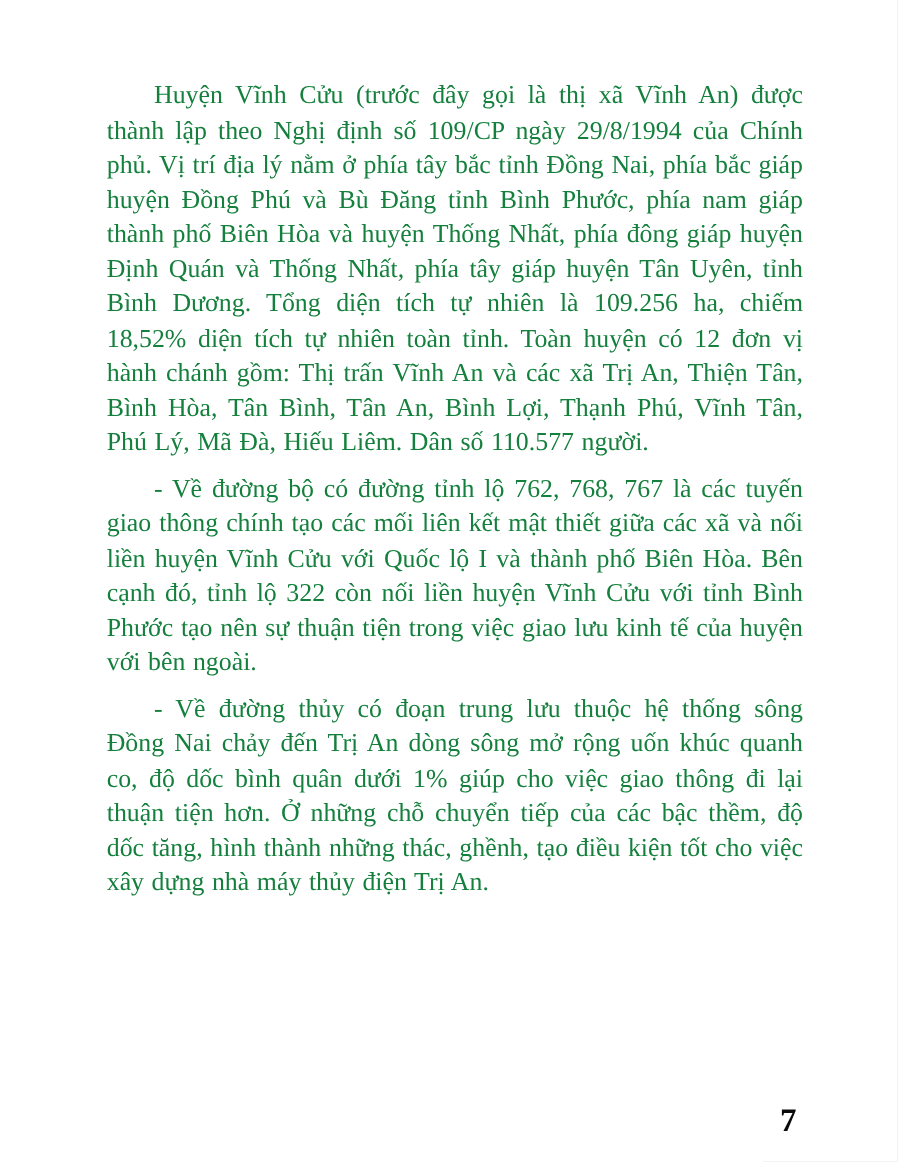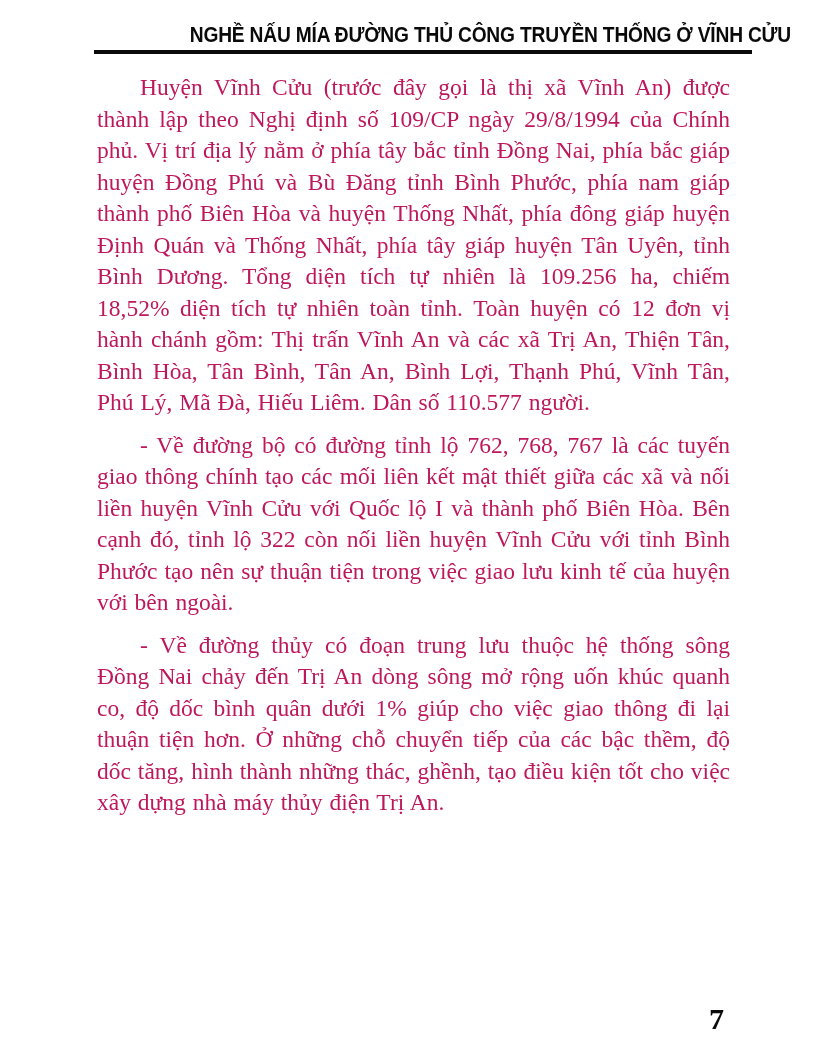--- a/index.html
+++ b/index.html
@@ -47,41 +47,38 @@
     top: 72px;
     width: 633px;
   }
   .text-col p {
     margin: 0 0 11px 0;
     font-size: 23.5px;
     line-height: 31.5px;
     text-align: justify;
     text-indent: 43px;
     word-spacing: 1px;
-    color: #be185d;
+    color: #15803d;
   }
   
   .page-num {
     position: absolute;
     top: 1002px;
     right: 92px;
     font-family: "Liberation Serif", serif;
     font-weight: 700;
     font-size: 30px;
     color: #0a0a0a;
   }
 </style>
 </head>
 <body>
 
 <div class="page">
 
-  <div class="running-head">
-    <span class="running-title">NGHỀ NẤU MÍA ĐƯỜNG THỦ CÔNG TRUYỀN THỐNG Ở VĨNH CỬU</span>
-  </div>
 
   <div class="text-col">
     <p>Huyện Vĩnh Cửu (trước đây gọi là thị xã Vĩnh An) được thành lập theo Nghị định số 109/CP ngày 29/8/1994 của Chính phủ. Vị trí địa lý nằm ở phía tây bắc tỉnh Đồng Nai, phía bắc giáp huyện Đồng Phú và Bù Đăng tỉnh Bình Phước, phía nam giáp thành phố Biên Hòa và huyện Thống Nhất, phía đông giáp huyện Định Quán và Thống Nhất, phía tây giáp huyện Tân Uyên, tỉnh Bình Dương. Tổng diện tích tự nhiên là 109.256 ha, chiếm 18,52% diện tích tự nhiên toàn tỉnh. Toàn huyện có 12 đơn vị hành chánh gồm: Thị trấn Vĩnh An và các xã Trị An, Thiện Tân, Bình Hòa, Tân Bình, Tân An, Bình Lợi, Thạnh Phú, Vĩnh Tân, Phú Lý, Mã Đà, Hiếu Liêm. Dân số 110.577 người.</p>
     <p>- Về đường bộ có đường tỉnh lộ 762, 768, 767 là các tuyến giao thông chính tạo các mối liên kết mật thiết giữa các xã và nối liền huyện Vĩnh Cửu với Quốc lộ I và thành phố Biên Hòa. Bên cạnh đó, tỉnh lộ 322 còn nối liền huyện Vĩnh Cửu với tỉnh Bình Phước tạo nên sự thuận tiện trong việc giao lưu kinh tế của huyện với bên ngoài.</p>
     <p>- Về đường thủy có đoạn trung lưu thuộc hệ thống sông Đồng Nai chảy đến Trị An dòng sông mở rộng uốn khúc quanh co, độ dốc bình quân dưới 1% giúp cho việc giao thông đi lại thuận tiện hơn. Ở những chỗ chuyển tiếp của các bậc thềm, độ dốc tăng, hình thành những thác, ghềnh, tạo điều kiện tốt cho việc xây dựng nhà máy thủy điện Trị An.</p>
   </div>
 
   <div class="page-num">7</div>
 
 </div>

